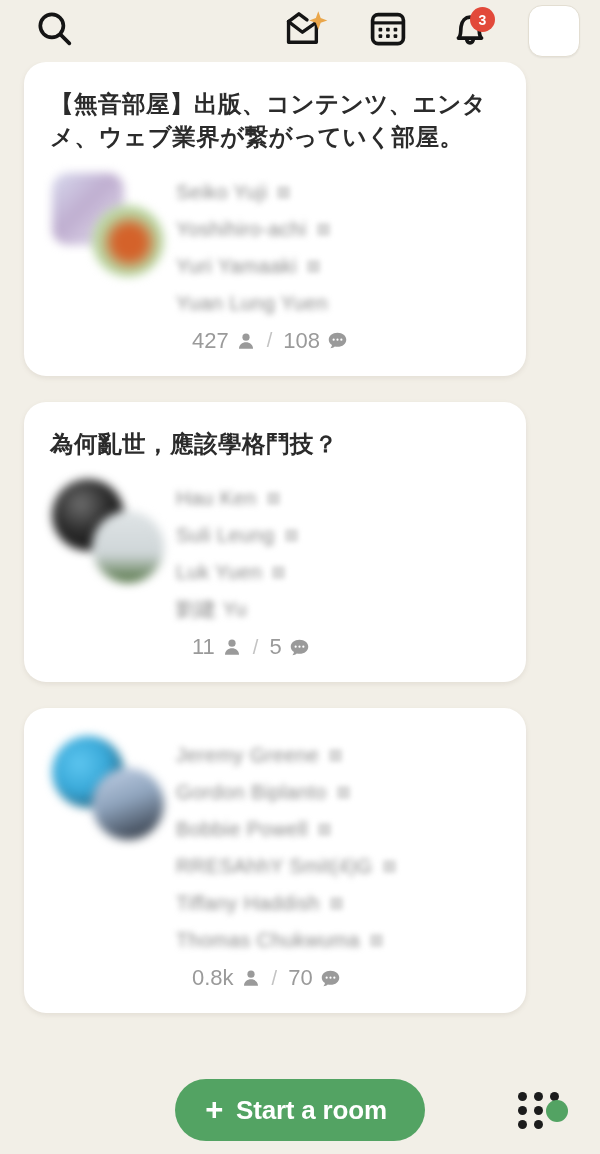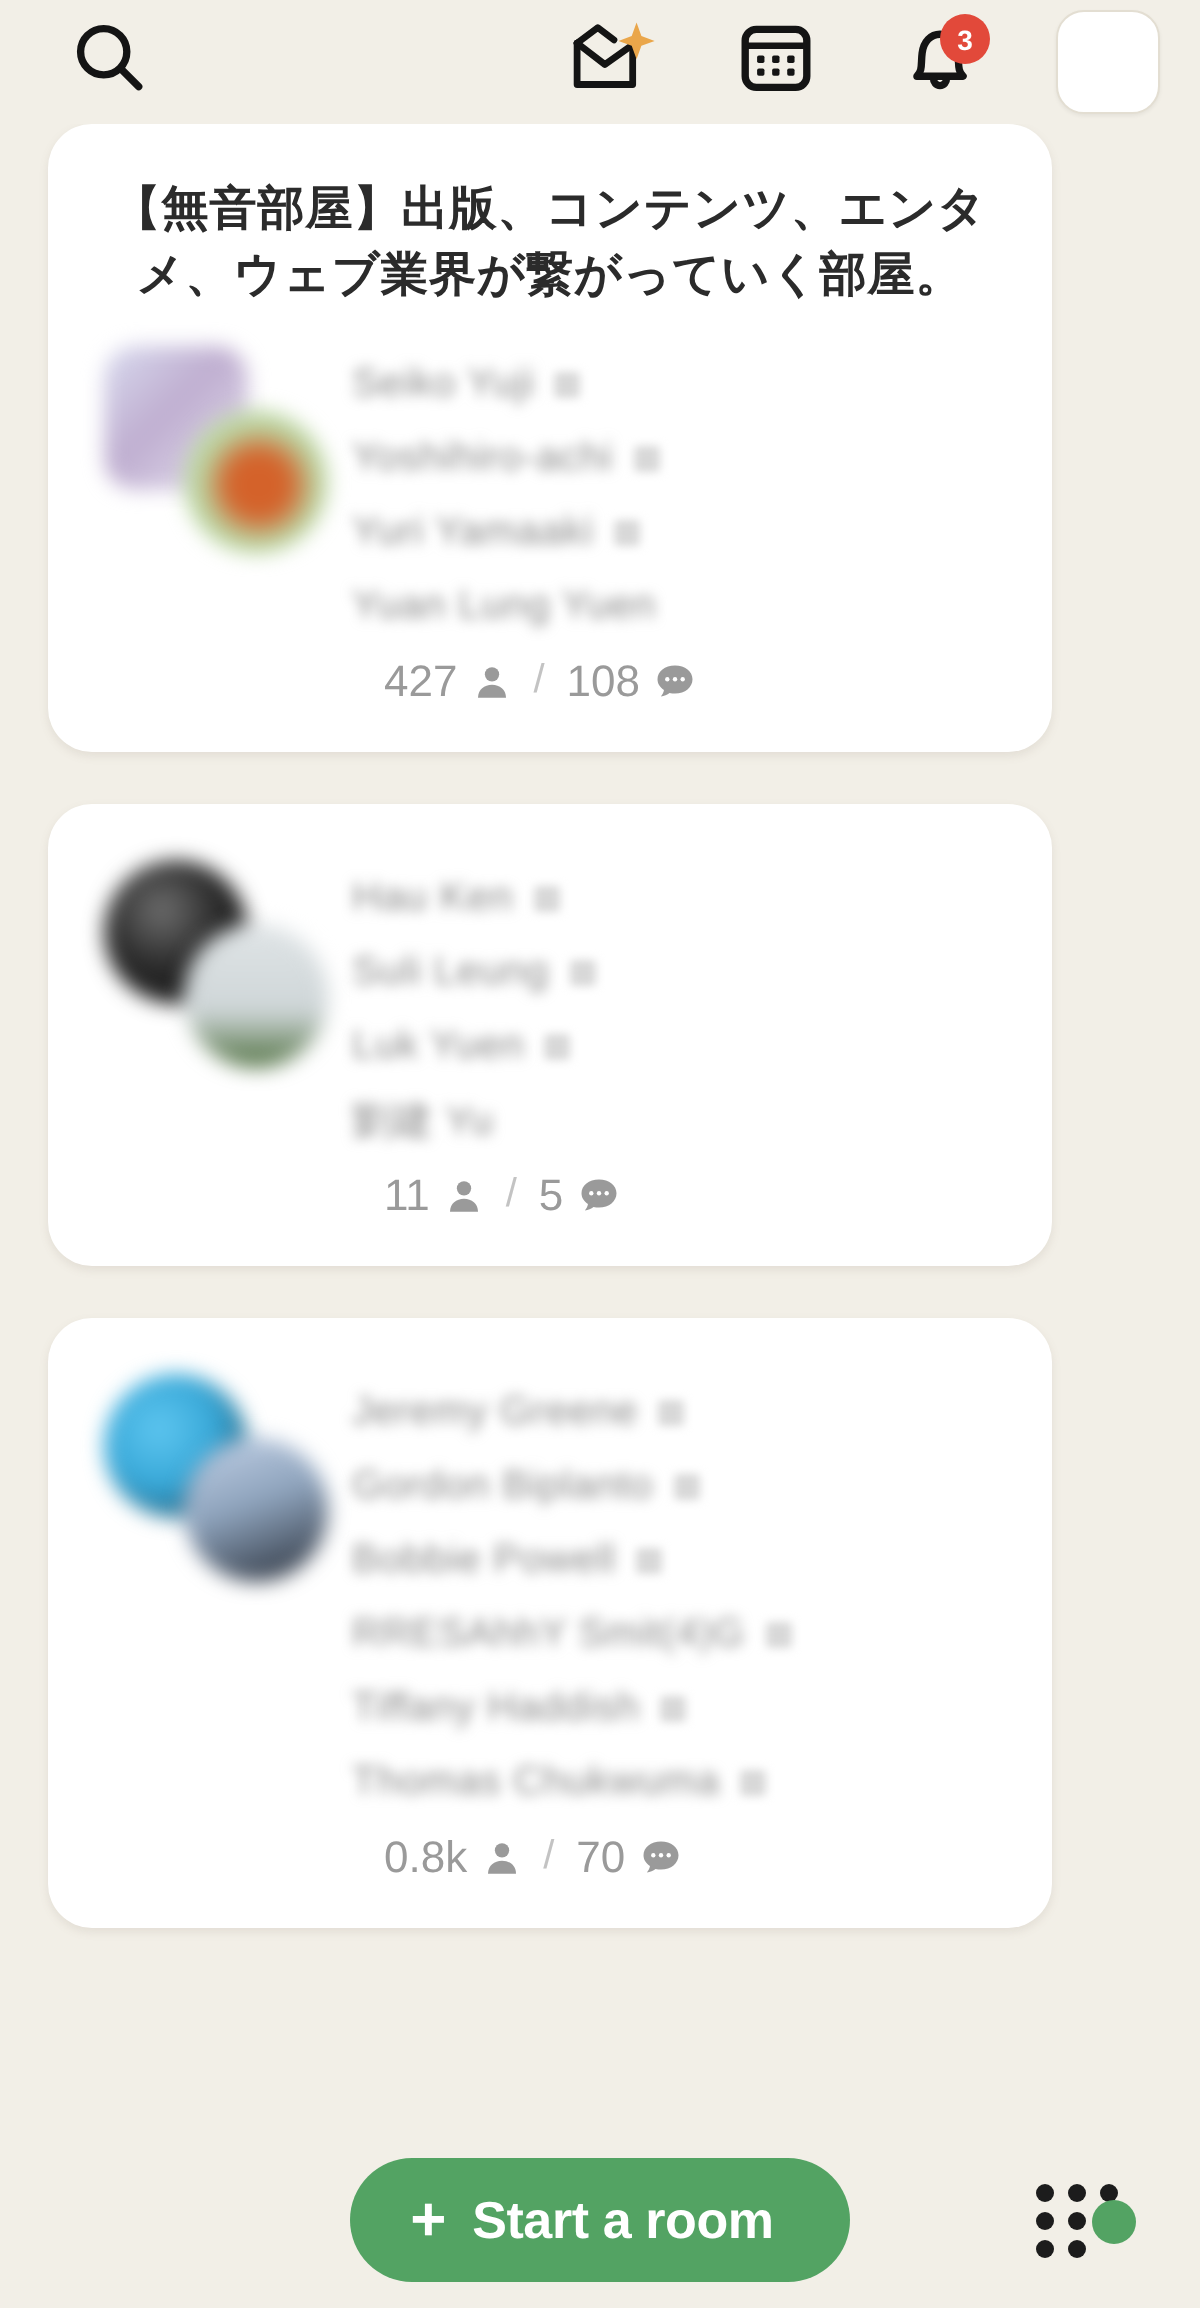--- a/index.html
+++ b/index.html
@@ -77,21 +77,20 @@
 
   
   .feed {
     position: absolute;
     top: 62px;
     left: 0;
     width: 550px;
     height: 1092px;
     overflow: hidden;
     padding: 0 24px;
-    text-align: center;
   }
 
   .room-card {
     background: #ffffff;
     border-radius: 22px;
     box-shadow: 0 2px 5px rgba(120,110,90,0.13);
     padding: 26px 26px 22px 26px;
     margin-bottom: 26px;
   }
 
@@ -340,20 +339,21 @@
             <circle cx="7.6" cy="11.0" r="1.25"></circle>
             <circle cx="12" cy="11.0" r="1.25"></circle>
             <circle cx="16.4" cy="11.0" r="1.25"></circle>
           </g>
         </svg>
       </span>
     </div>
   </div>
 
   <div class="room-card">
+    <div class="room-title cjk">為何亂世，應該學格鬥技？</div>
 
     <div class="room-body">
       <div class="avatars">
         <div class="av rc av-back" style="background:radial-gradient(circle at 40% 35%,#6e6e6e 0%,#2a2a2a 45%,#0d0d0d 100%);"></div>
         <div class="av rc av-front" style="background:linear-gradient(180deg,#dfe4e6 0%,#cfd6d8 60%,#4f7040 100%);"></div>
       </div>
 
       <div class="speakers">
         <div class="speaker-row">
           <span class="speaker-name">Hau Ken</span>

